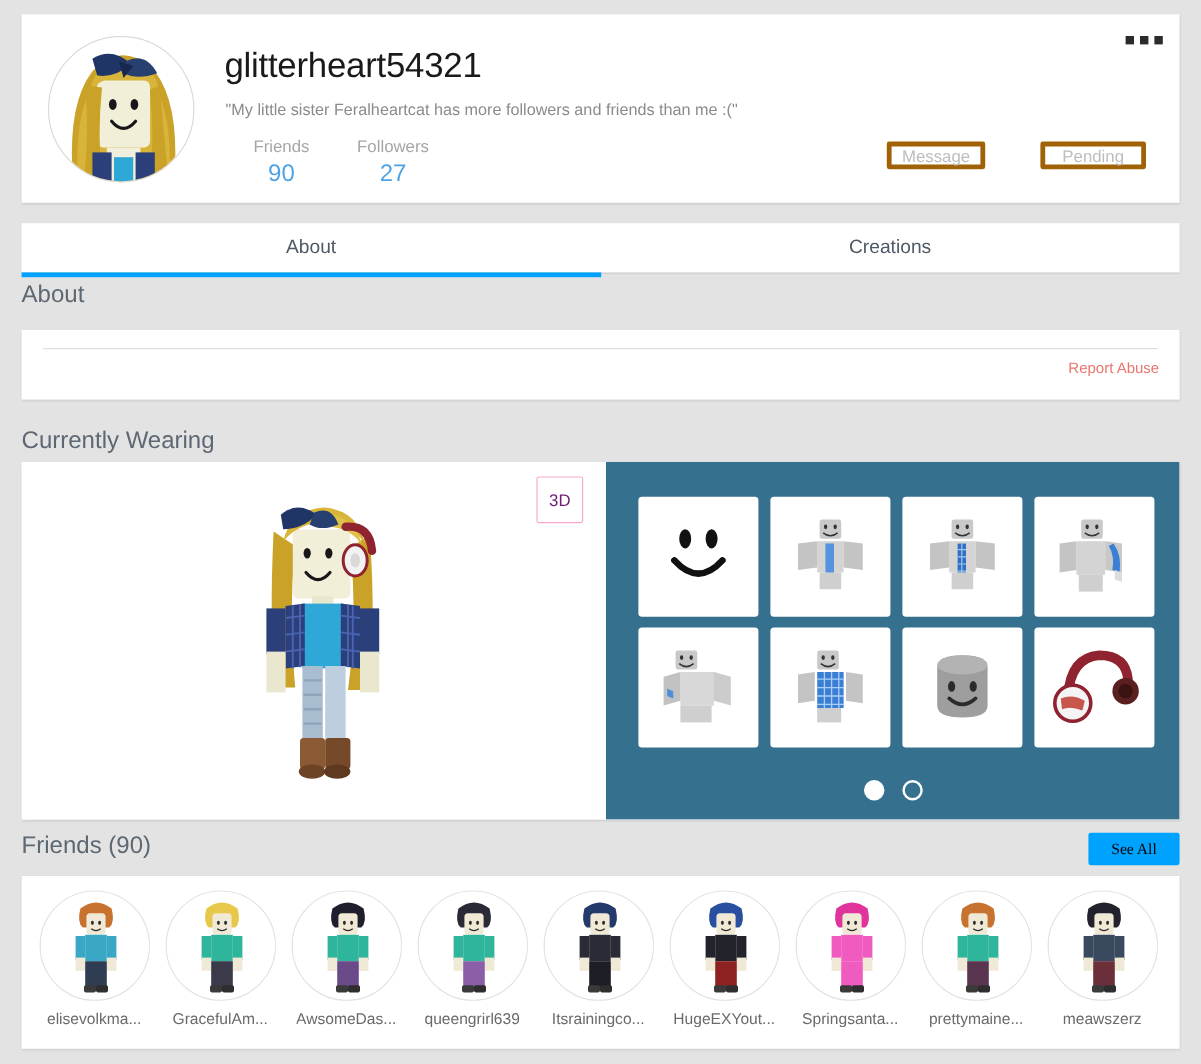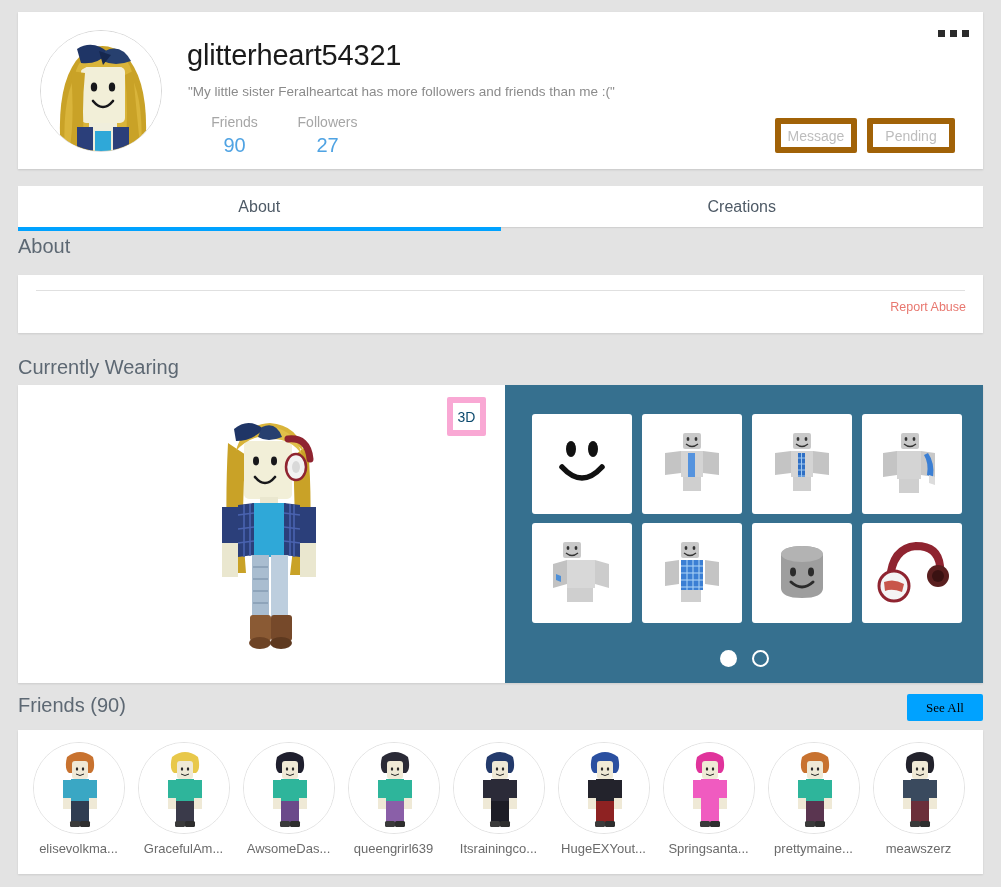--- a/index.html
+++ b/index.html
@@ -52,26 +52,26 @@
 
   .stats { position: absolute; left: 170px; top: 100px; display: flex; }
   .stat { width: 93px; text-align: center; }
   .stat-label { font-size: 14px; color: #a6a6a6; line-height: 20px; }
   .stat-value { font-size: 20px; color: #4fa3e3; line-height: 26px; }
 
   .header-actions {
     position: absolute; right: 28px; top: 106px; display: flex; gap: 10px;
   }
   .btn-outline {
-    width: 82px; height: 35px; border: 6px solid #a16207; background: #fff;
+    width: 82px; height: 23px; border: 4px solid #a16207; background: #fff;
     color: #bdbdbd; font-size: 14px; font-family: "Liberation Sans", sans-serif;
     border-radius: 2px; cursor: pointer;
     display: flex; align-items: center; justify-content: center;
   }
-  .btn-outline.wide { width: 88px; }
+  .btn-outline.wide { width: 88px; margin-left: 36px; }
 
   .kebab { position: absolute; right: 14px; top: 18px; display: flex; gap: 5px; cursor: pointer; }
   .kebab i { display: block; width: 7px; height: 7px; background: #2b2b2b; }
 
   
   .tabs {
     position: absolute; left: 18px; top: 186px;
     width: 965px; height: 41px; background: #fff;
     display: flex; box-shadow: 0 1px 1px rgba(0,0,0,0.08);
   }
@@ -108,22 +108,22 @@
   .wearing-wrap {
     position: absolute; left: 18px; top: 385px;
     width: 965px; height: 298px;
     box-shadow: 0 1px 2px rgba(0,0,0,0.10);
     display: flex; overflow: hidden; background: #fff;
   }
   .avatar-panel { width: 487px; height: 298px; background: #fff; position: relative; }
   .avatar-big { position: absolute; left: 158px; top: 18px; width: 190px; height: 265px; }
   .btn-3d {
     position: absolute; right: 19px; top: 12px;
-    width: 39px; height: 39px; border: 6px solid #f9a8d4; background: #fff;
-    color: #0c4a6e; font-size: 14px; border-radius: 2px; cursor: pointer;
+    width: 39px; height: 39px; border: 1px solid #f9a8d4; background: #fff;
+    color: #701a75; font-size: 14px; border-radius: 2px; cursor: pointer;
     display: flex; align-items: center; justify-content: center;
     font-family: "Liberation Sans", sans-serif;
   }
   .items-panel {
     width: 478px; height: 298px; background: #36708f; position: relative;
     padding: 29px 0 0 0;
   }
   .items-grid {
     display: grid; grid-template-columns: repeat(4, 100px);
     gap: 9px 10px; margin-left: 27px;

